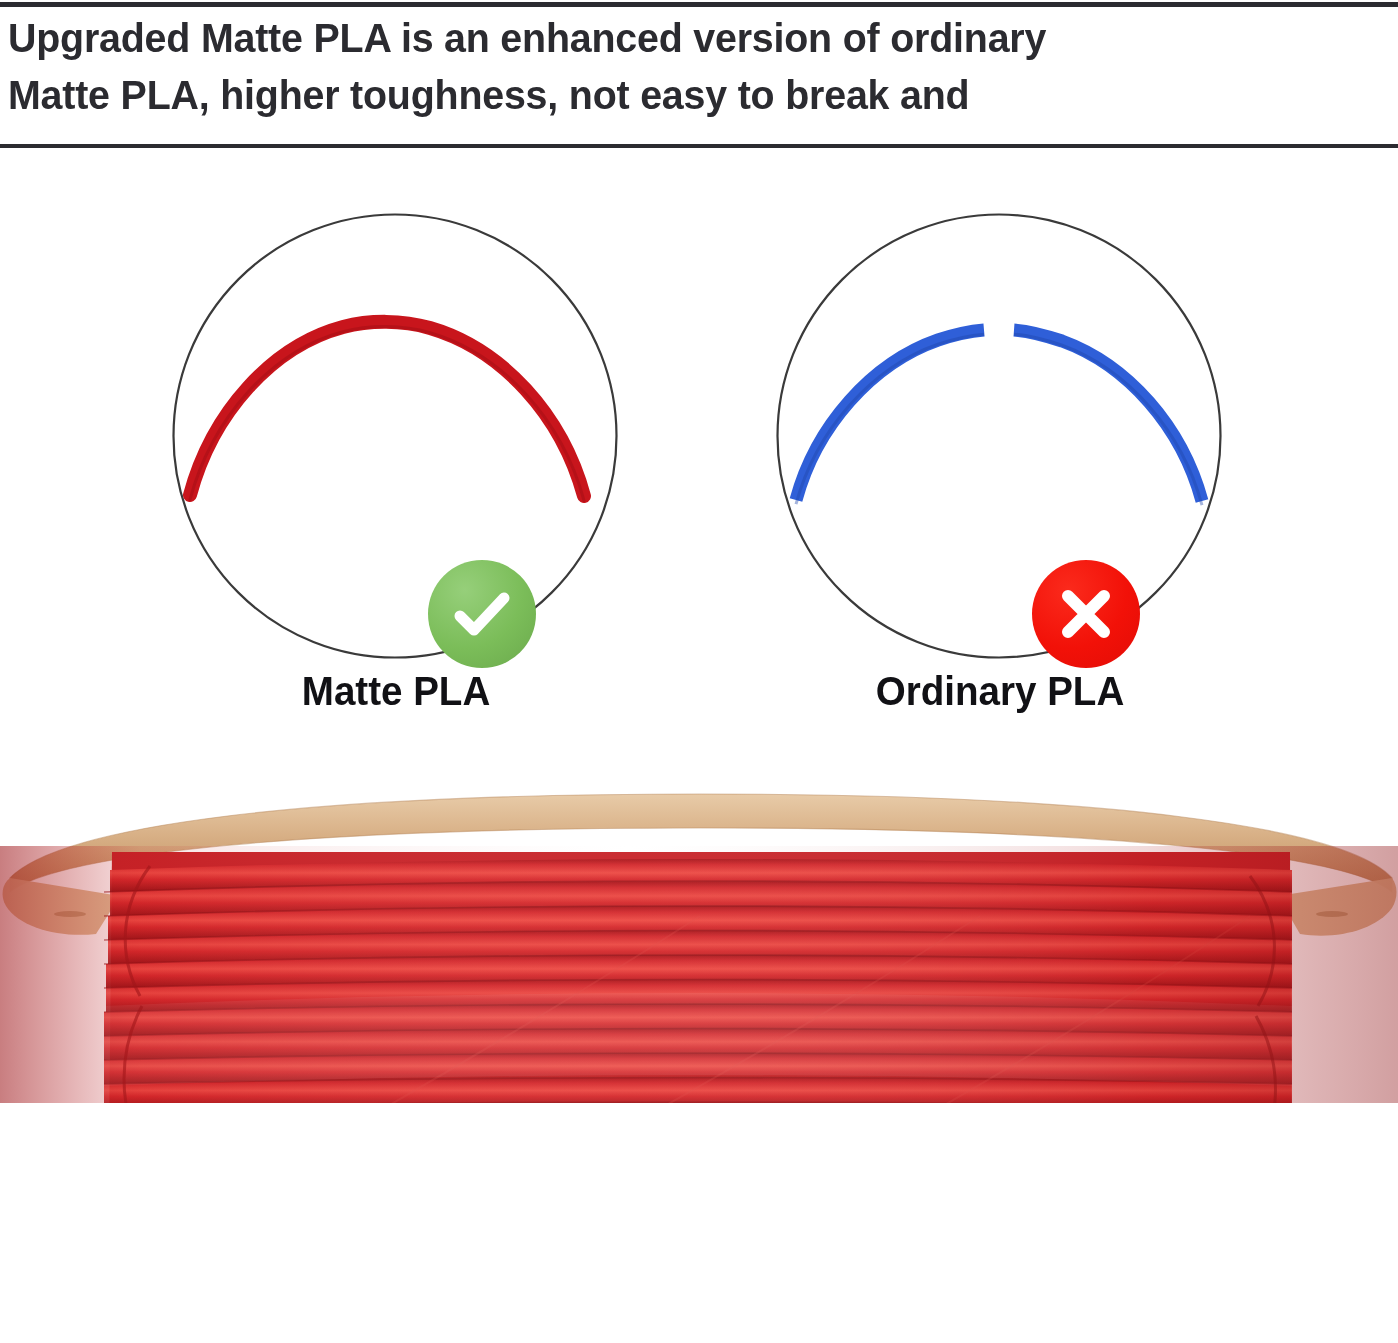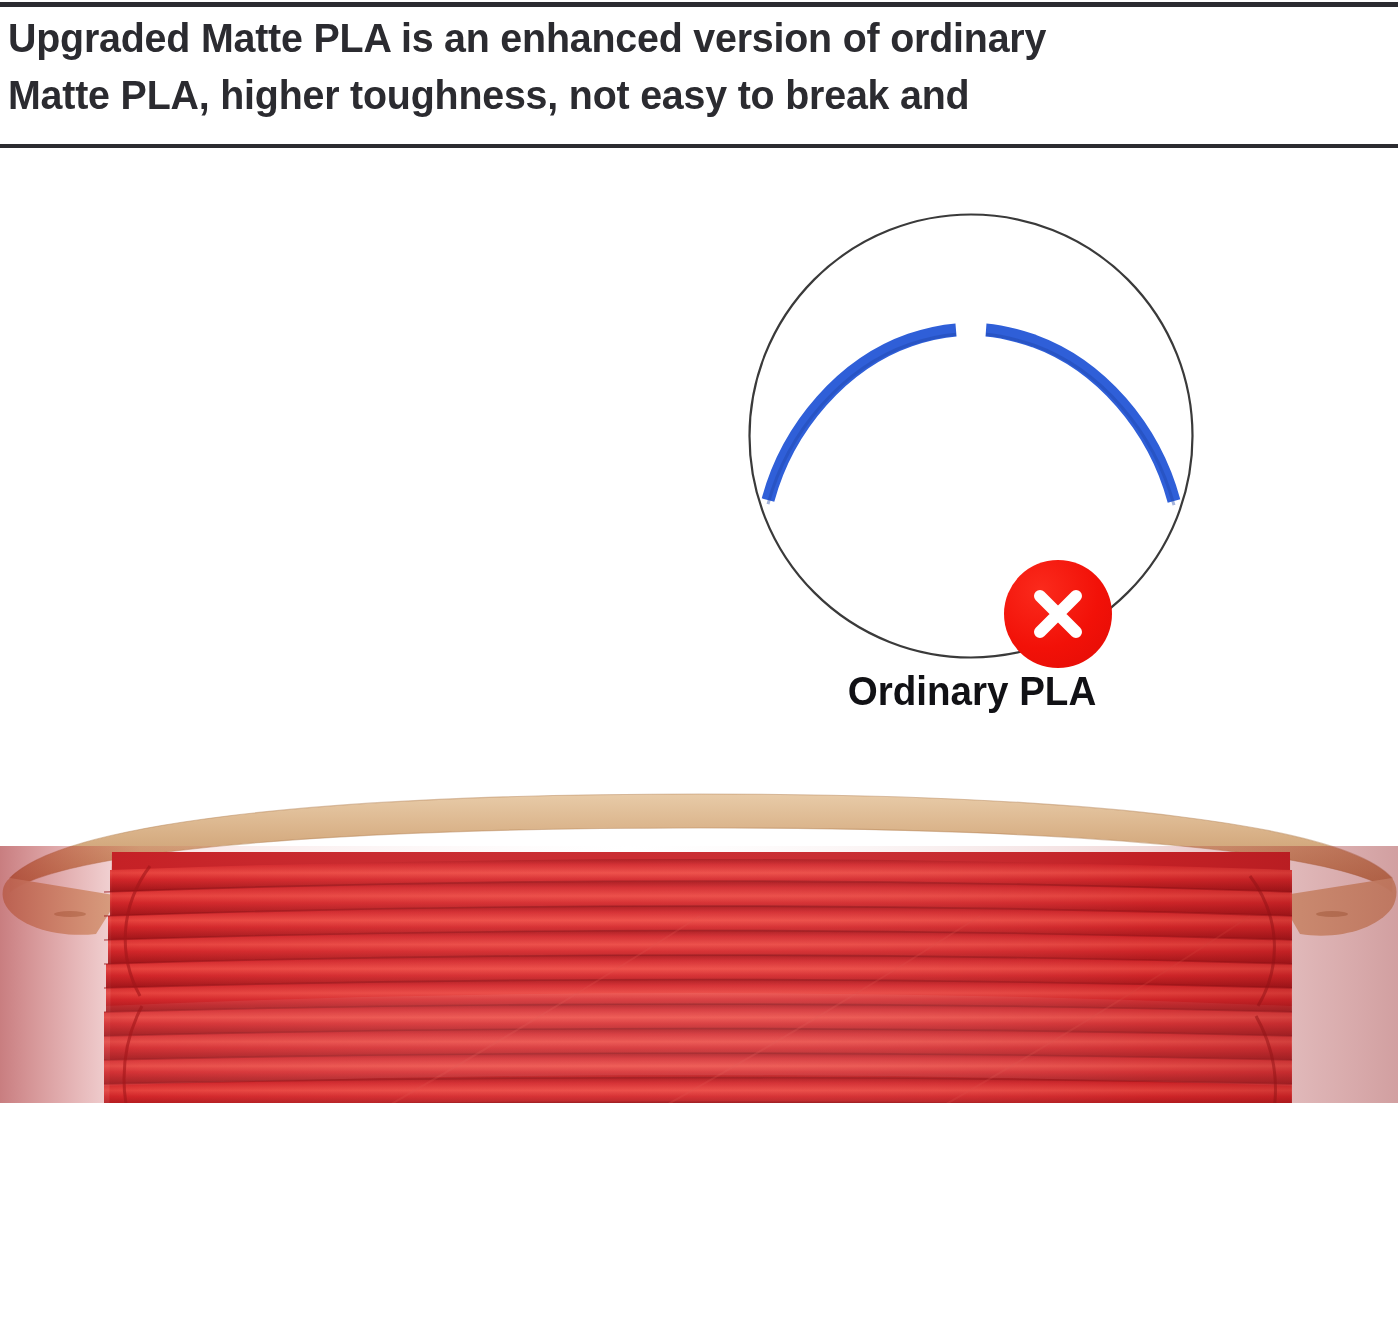--- a/index.html
+++ b/index.html
@@ -64,21 +64,21 @@
     width: 1398px;
     height: 600px;
   }
   .panel {
     position: absolute;
     top: 0;
     width: 560px;
     height: 600px;
   }
   .panel.left  { left: 116px; }
-  .panel.right { left: 692px; }
+  .panel.right { left: 720px; }
 
   .bubble {
     position: absolute;
     left: 56px;
     top: 53px;
     width: 446px;
     height: 446px;
   }
   .bubble svg { display: block; width: 446px; height: 446px; }
 
@@ -136,20 +136,45 @@
 
   <div class="top-rule"></div>
 
   <div class="headline">Upgraded Matte PLA is an enhanced version of ordinary
 Matte PLA, higher toughness, not easy to break and</div>
 
   <div class="divider"></div>
 
   <div class="compare">
 
+    <div class="panel left">
+
+      <div class="bubble">
+        <svg viewBox="0 0 446 446" xmlns="http://www.w3.org/2000/svg">
+          <circle cx="223" cy="223" r="221.5" fill="#ffffff" stroke="#3a3a3a" stroke-width="2.2"></circle>
+
+          <path d="M 18 282
+                   C 40 200, 100 133, 171 114
+                   C 198 107, 230 107, 258 115
+                   C 330 136, 390 202, 412 283" fill="none" stroke="#c8151c" stroke-width="14" stroke-linecap="round"></path>
+          <path d="M 18 282
+                   C 40 200, 100 133, 171 114
+                   C 198 107, 230 107, 258 115
+                   C 330 136, 390 202, 412 283" fill="none" stroke="#9e0d13" stroke-width="3" stroke-linecap="round" opacity="0.45" transform="translate(0,4.6)"></path>
+        </svg>
+      </div>
+
+      <div class="badge ok">
+        <svg width="72" height="72" viewBox="0 0 72 72" xmlns="http://www.w3.org/2000/svg">
+          <path d="M 14 38 L 28 52 L 58 20" fill="none" stroke="#ffffff" stroke-width="11" stroke-linecap="round" stroke-linejoin="round"></path>
+        </svg>
+      </div>
+
+      <div class="caption">Matte PLA</div>
+    </div>
 
     <div class="panel right">
 
       <div class="bubble">
         <svg viewBox="0 0 446 446" xmlns="http://www.w3.org/2000/svg">
           <circle cx="223" cy="223" r="221.5" fill="#ffffff" stroke="#3a3a3a" stroke-width="2.2"></circle>
 
           <path d="M 20 287
                    C 40 213, 96 150, 162 127
                    C 180 121, 196 118, 208 117" fill="none" stroke="#2f5fd8" stroke-width="13" stroke-linecap="butt"></path>

